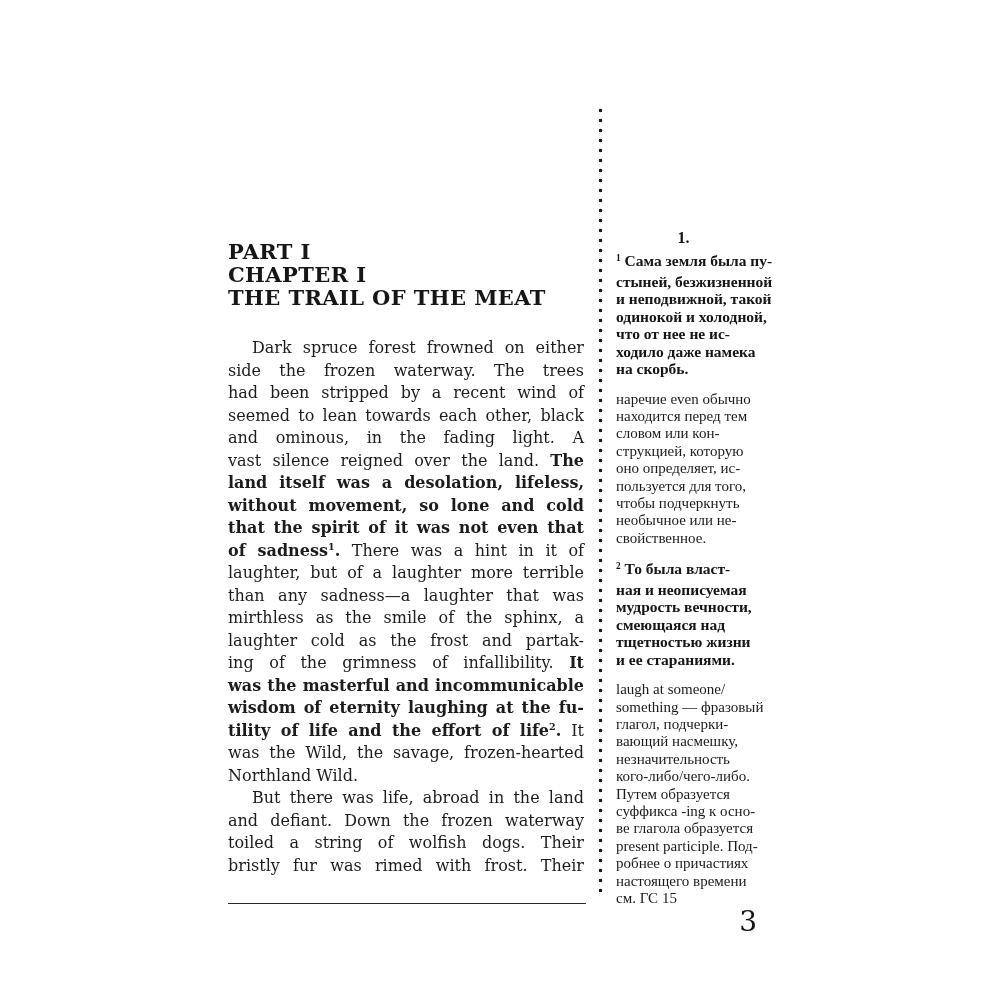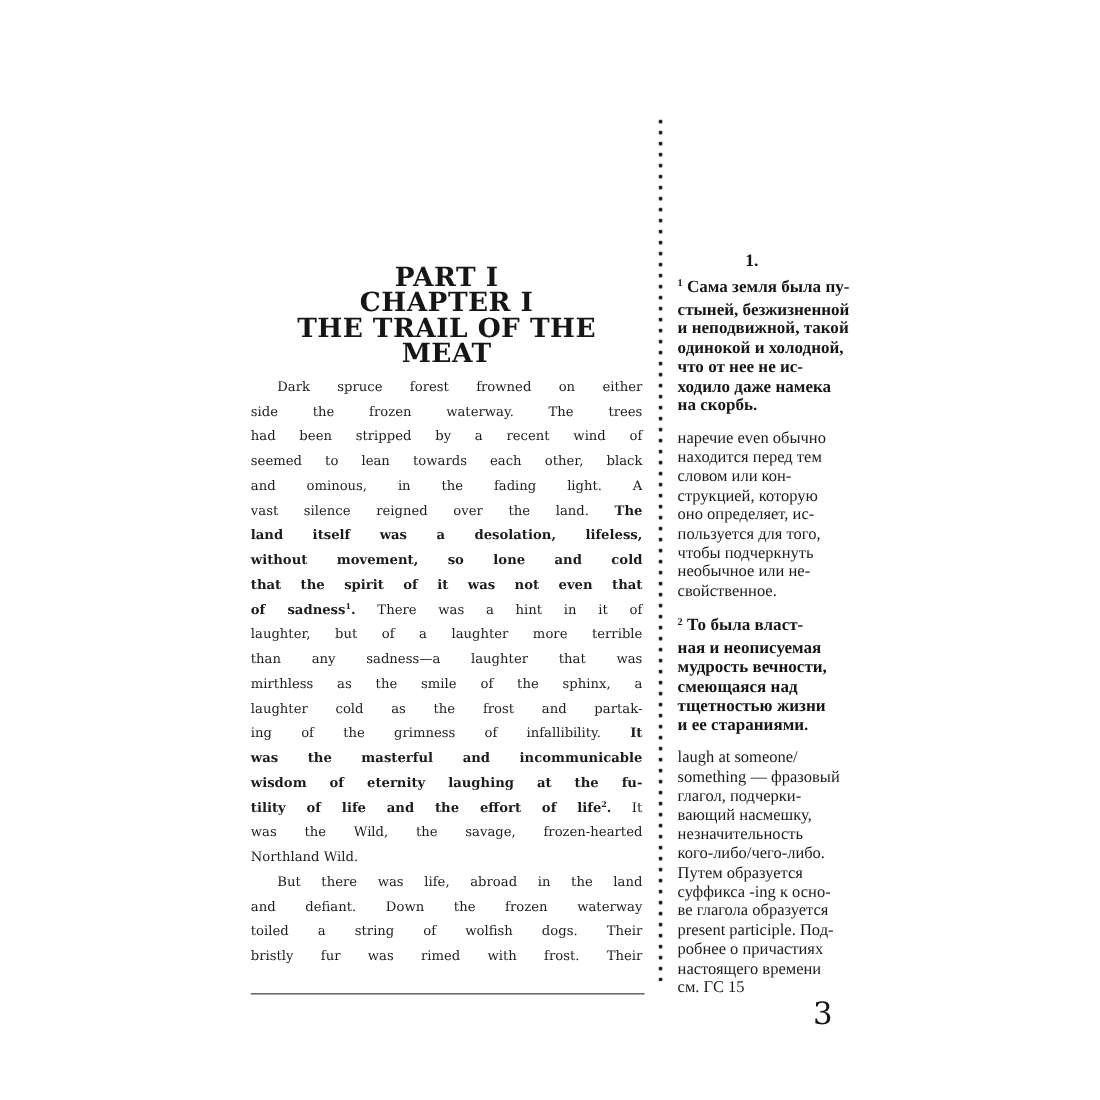--- a/index.html
+++ b/index.html
@@ -8,25 +8,25 @@
     font-family: "DejaVu Serif", serif;
   }
   .page {
     position: relative; width: 1000px; height: 1000px;
     background: #ffffff; color: #1c1c1c; overflow: hidden;
   }
 
   
   .left-col { position: absolute; left: 228px; top: 240px; width: 356px; }
   .title-block {
-    text-align: center; font-weight: bold;
-    font-size: 24px; line-height: 23px; letter-spacing: 0.4px;
+    text-align: left; font-weight: bold;
+    font-size: 21px; line-height: 23px; letter-spacing: 0.4px;
     color: #161616;
   }
-  .body-block { margin-top: 8px; font-size: 12px; line-height: 22.5px; }
+  .body-block { margin-top: 28px; font-size: 16px; line-height: 22.5px; }
   .tl {
     height: 22.5px; overflow: visible; white-space: normal;
     text-align: justify; text-align-last: justify; text-justify: inter-word;
   }
   .tl.left { text-align-last: left; }
   .tl.indent { text-indent: 24px; }
   .b { font-weight: bold; }
   .i { }
   .sup { font-size: 60%; position: relative; top: -0.55em; letter-spacing: 0; }
 

